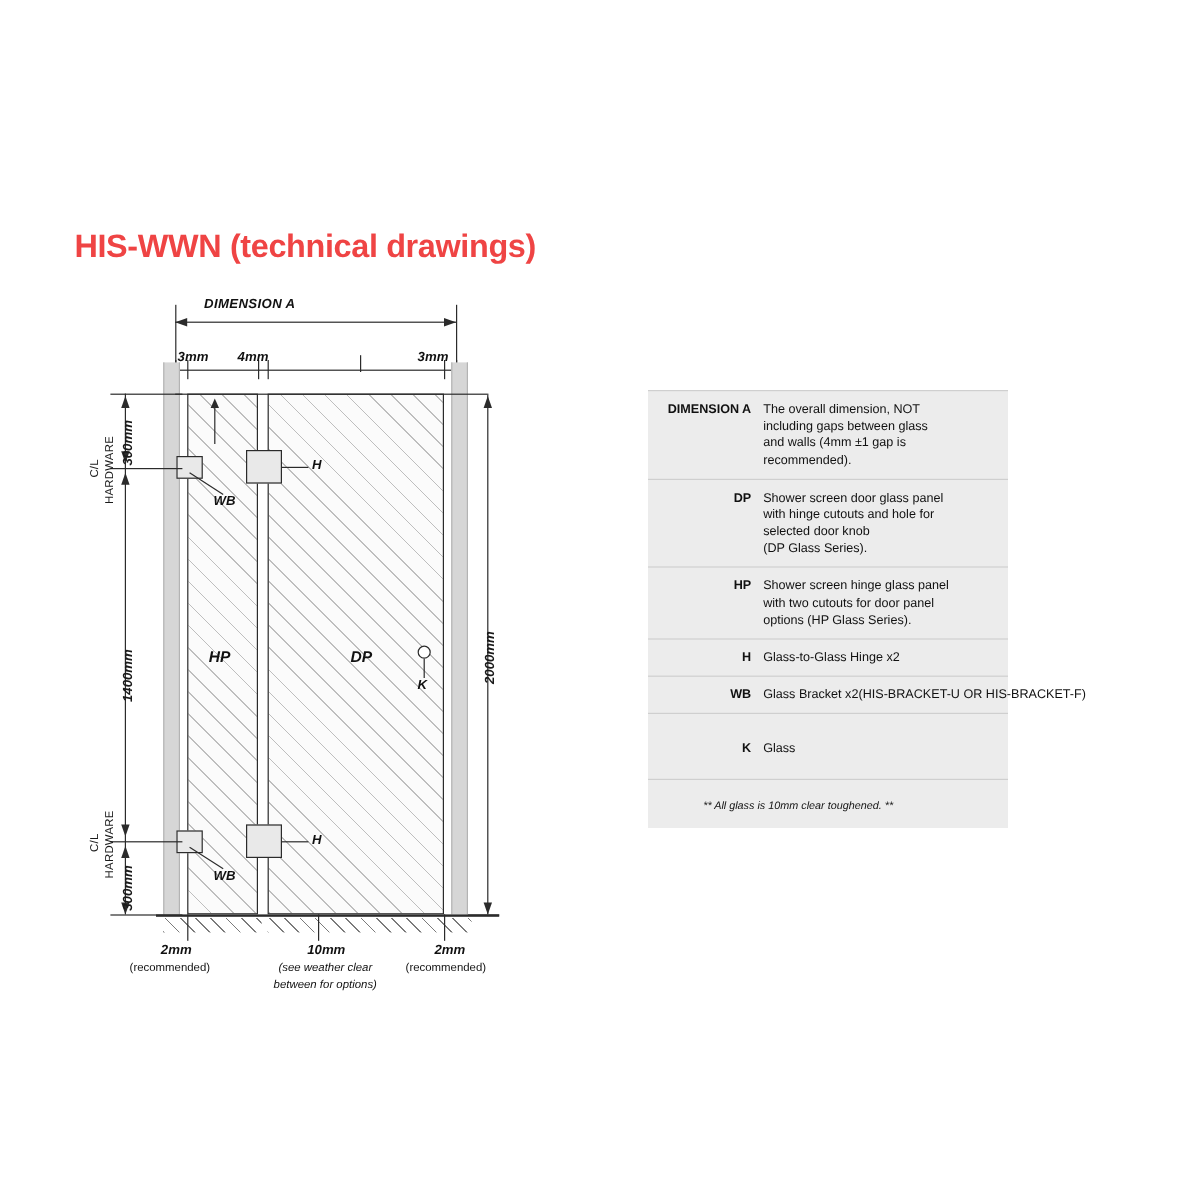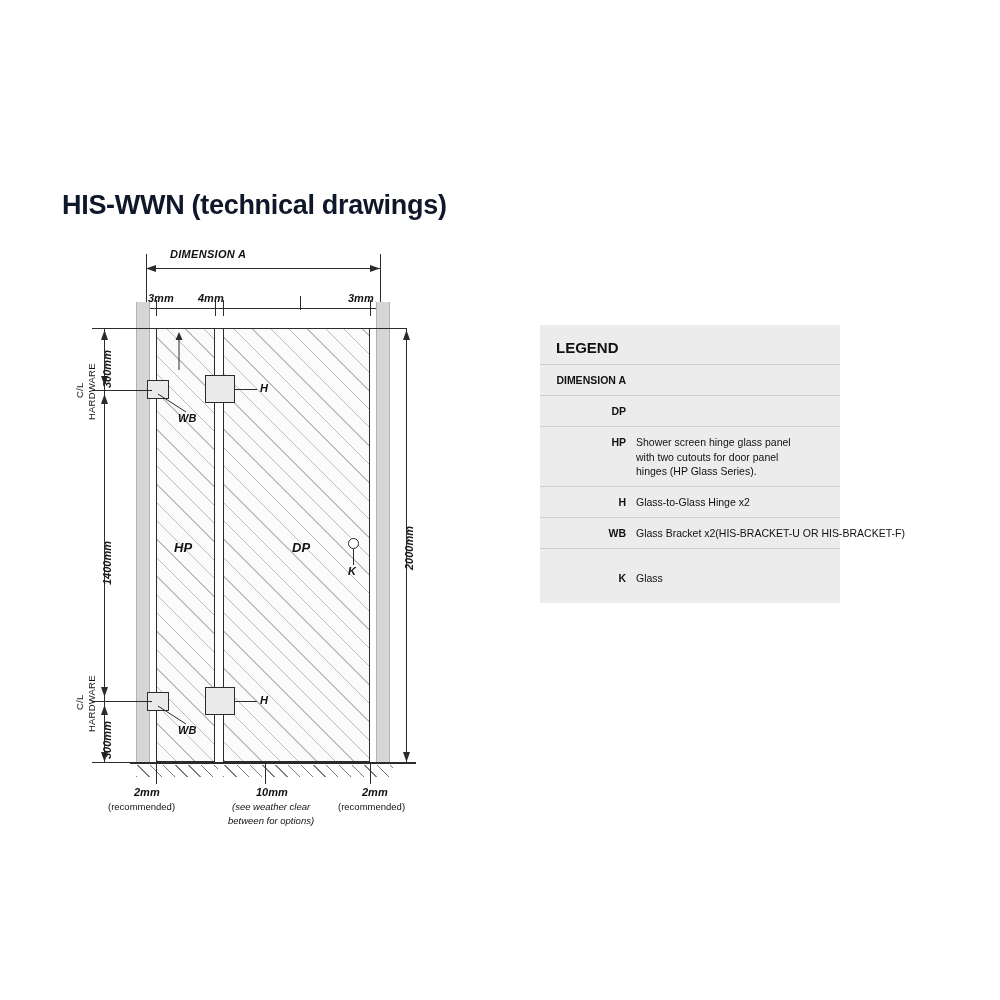--- a/index.html
+++ b/index.html
@@ -13,21 +13,21 @@
     overflow:hidden;
   }
 
   
   #page-title {
     position:absolute;
     left:62px; top:190px;
     font-size:27px;
     font-weight:bold;
     letter-spacing:-0.3px;
-    color:#0f172a;
+    color:#ef4444;
     white-space:nowrap;
   }
 
   
   #drawing {
     position:absolute;
     left:60px; top:240px;
     width:440px; height:600px;
   }
 
@@ -279,45 +279,53 @@
 
   <div class="lbl lbl-b" style="left:196px; top:546px;">10mm</div>
   <div class="lbl lbl-sm lbl-i" style="left:172px; top:561px;">(see weather clear</div>
   <div class="lbl lbl-sm lbl-i" style="left:168px; top:575px;">between for options)</div>
 
   <div class="lbl lbl-b" style="left:302px; top:546px;">2mm</div>
   <div class="lbl lbl-sm" style="left:278px; top:561px;">(recommended)</div>
 </div>
 
 <div id="legend">
-  <div id="legend-title">LEGEND</div>
 
   <div class="lg-row">
     <div class="lg-key">DIMENSION A</div>
+    <div class="lg-val">The overall dimension, NOT
+including gaps between glass
+and walls (4mm ±1 gap is
+recommended).</div>
   </div>
 
   <div class="lg-row">
     <div class="lg-key">DP</div>
+    <div class="lg-val">Shower screen door glass panel
+with hinge cutouts and hole for
+selected door knob
+(DP Glass Series).</div>
   </div>
 
   <div class="lg-row">
     <div class="lg-key">HP</div>
     <div class="lg-val">Shower screen hinge glass panel
 with two cutouts for door panel
-hinges (HP Glass Series).</div>
+options (HP Glass Series).</div>
   </div>
 
   <div class="lg-row">
     <div class="lg-key">H</div>
     <div class="lg-val">Glass-to-Glass Hinge x2</div>
   </div>
 
   <div class="lg-row">
     <div class="lg-key">WB</div>
     <div class="lg-val lg-wide">Glass Bracket x2(HIS-BRACKET-U OR HIS-BRACKET-F)</div>
   </div>
 
   <div class="lg-row" style="padding-top:22px; padding-bottom:18px;">
     <div class="lg-key">K</div>
     <div class="lg-val">Glass</div>
   </div>
 
+  <div id="legend-note">** All glass is 10mm clear toughened. **</div>
 </div>
 
 </body></html>

